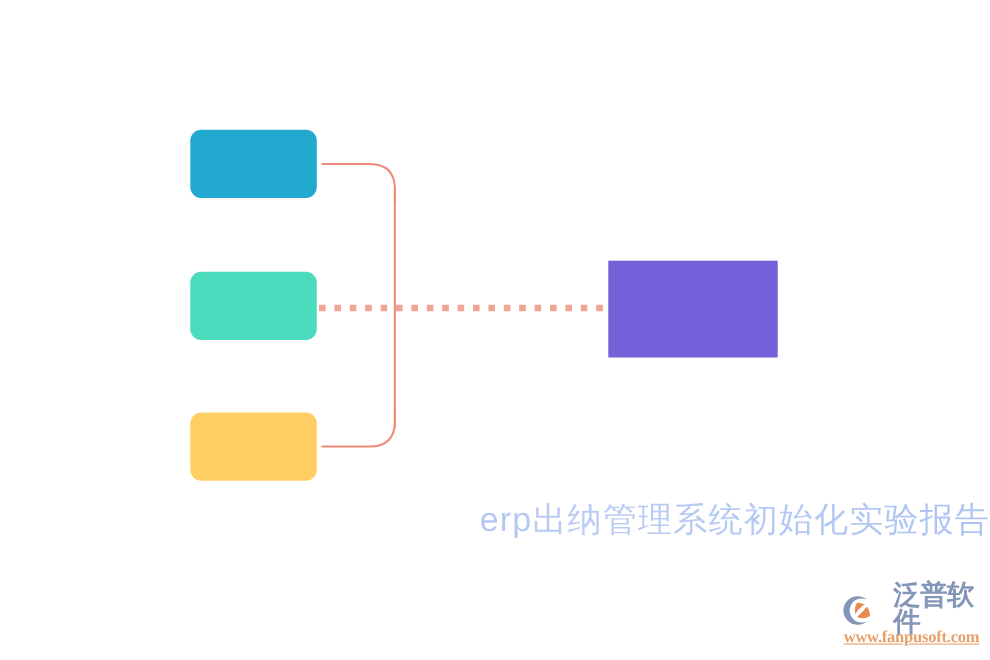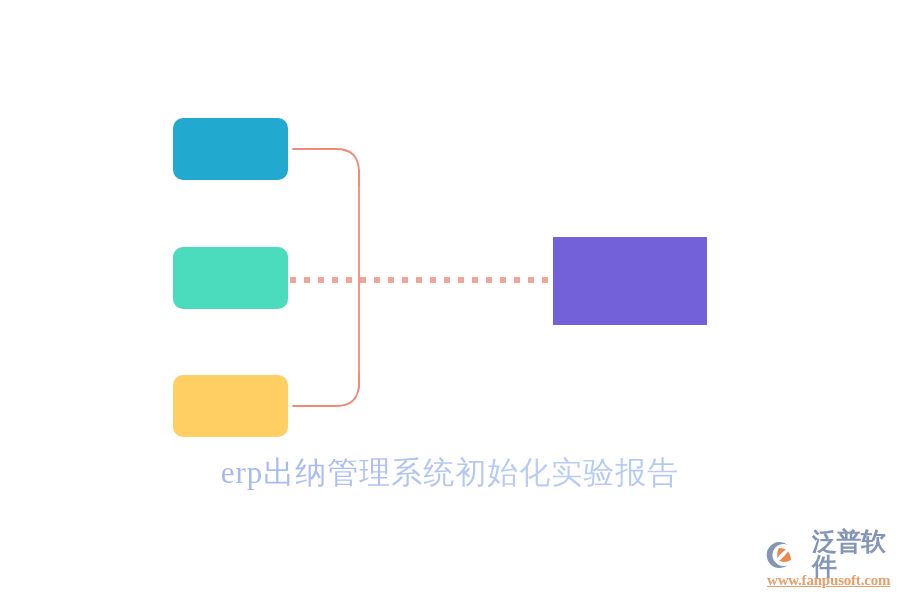--- a/index.html
+++ b/index.html
@@ -46,22 +46,22 @@
     font-size: 13px;
     color: #ffffff;
   }
 
   
   #caption {
     position: absolute;
     left: 0;
     top: 452;
     width: 900px;
-    text-align: center;
-    font-family: Liberation Serif, serif;
+    text-align: right;
+    font-family: Liberation Sans, sans-serif;
     font-size: 31px;
     letter-spacing: 1px;
     white-space: nowrap;
     background: linear-gradient(100deg, #9aa8ec 0%, #a8baf0 30%, #b9cdf5 60%, #aec3f2 100%);
     -webkit-background-clip: text;
     background-clip: text;
     color: #a9bdef;
     -webkit-text-fill-color: transparent;
   }
 

